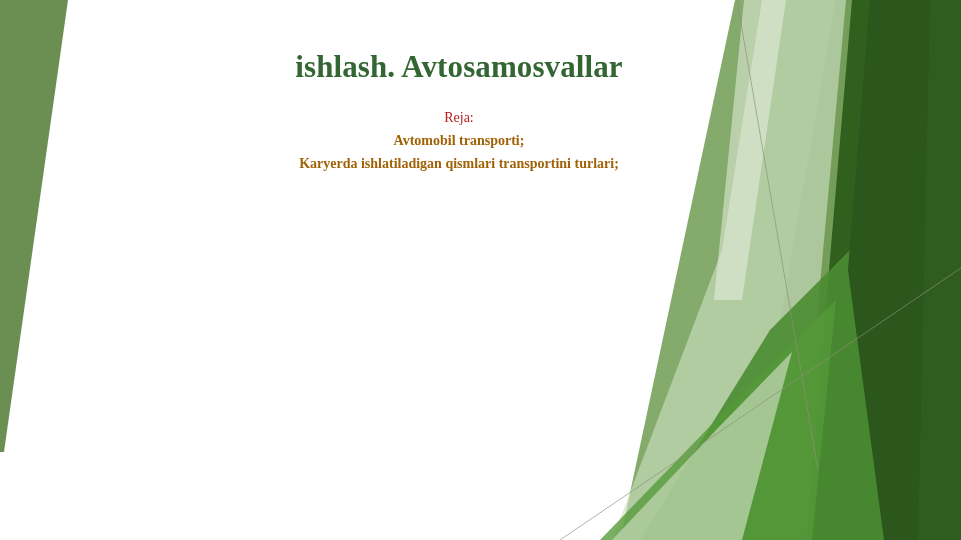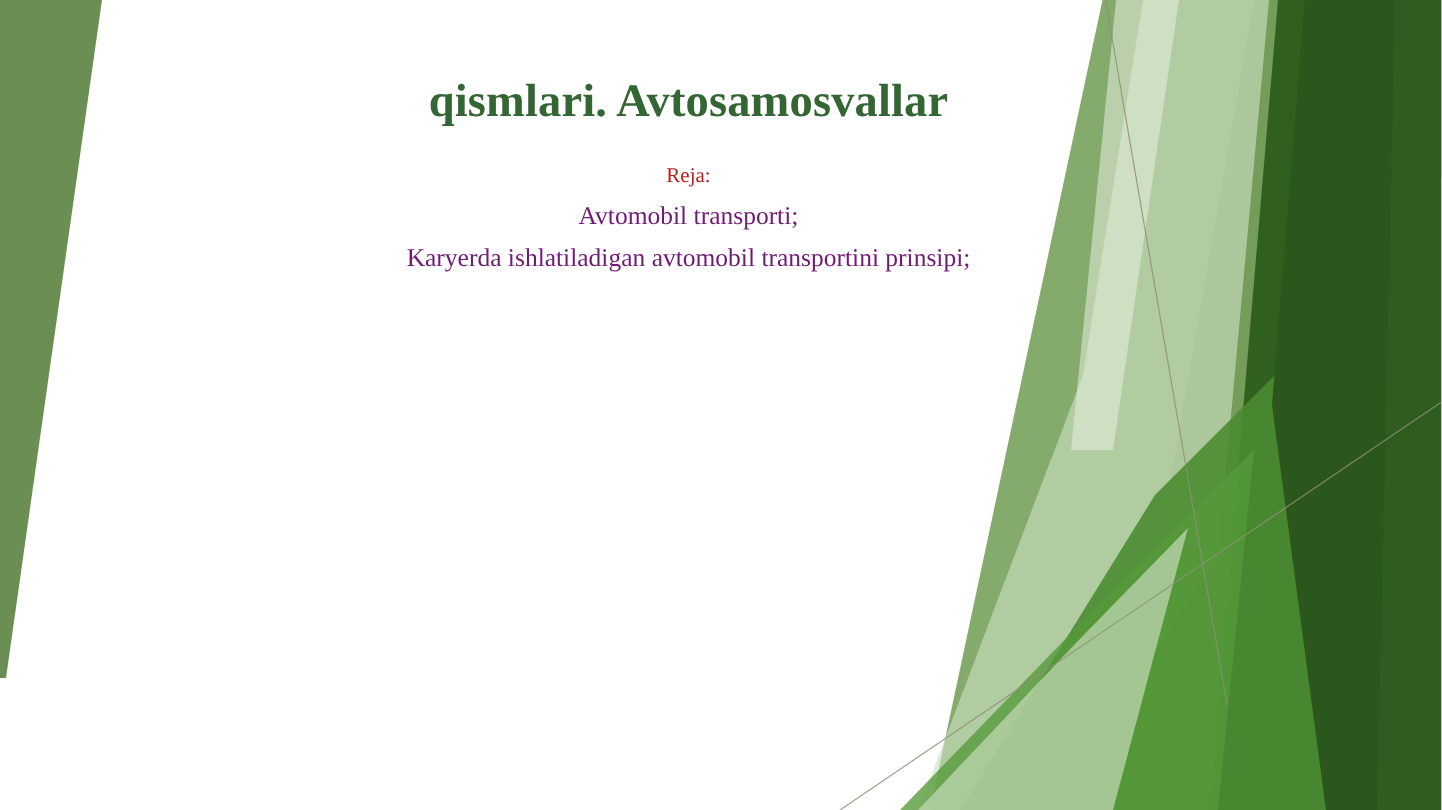--- a/index.html
+++ b/index.html
@@ -54,24 +54,24 @@
     margin: 18px 0 2px 0;
     line-height: 1.55;
   }
 
   .reja-list {
     list-style: none;
     margin: 0;
     padding: 0;
   }
   .reja-list li {
-    font-size: 17px;
-    color: #701a75;
+    font-size: 14px;
+    color: #a16207;
     line-height: 1.62;
-    font-weight: normal;
+    font-weight: bold;
   }
 
   .keywords {
     margin-top: 34px;
     font-size: 17px;
     color: #5c7049;
     line-height: 1.62;
     text-align: center;
     padding: 0 6px;
   }
@@ -109,25 +109,25 @@
 
     <polygon points="930,0 961,0 961,540 918,540" fill="#2f5e20" opacity="0.85"></polygon>
 
     <line x1="737" y1="0" x2="818" y2="470" stroke="#8f8f7a" stroke-width="0.8" opacity="0.85"></line>
     <line x1="560" y1="540" x2="961" y2="268" stroke="#8f8f7a" stroke-width="0.8" opacity="0.85"></line>
   </svg>
 
   <div class="content">
 
     <h1 class="slide-title">
-      <span class="t-line line2">qismlari. Avtosamosvallar</span>
+      <span class="t-line line2">ishlash. Avtosamosvallar</span>
     </h1>
 
     <div class="reja-head">Reja:</div>
 
     <ul class="reja-list">
       <li>Avtomobil transporti;</li>
-      <li>Karyerda ishlatiladigan avtomobil transportini prinsipi;</li>
+      <li>Karyerda ishlatiladigan qismlari transportini turlari;</li>
     </ul>
 
 
   </div>
 </div>
 
 </body></html>

